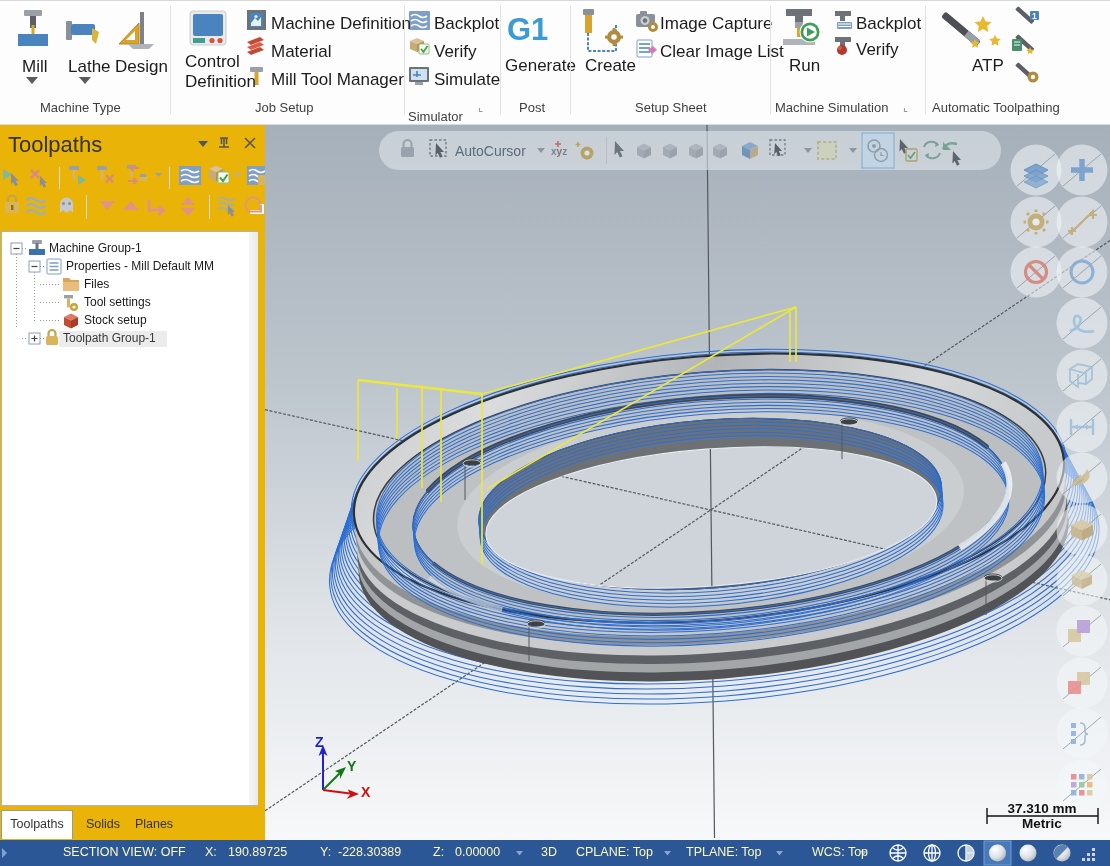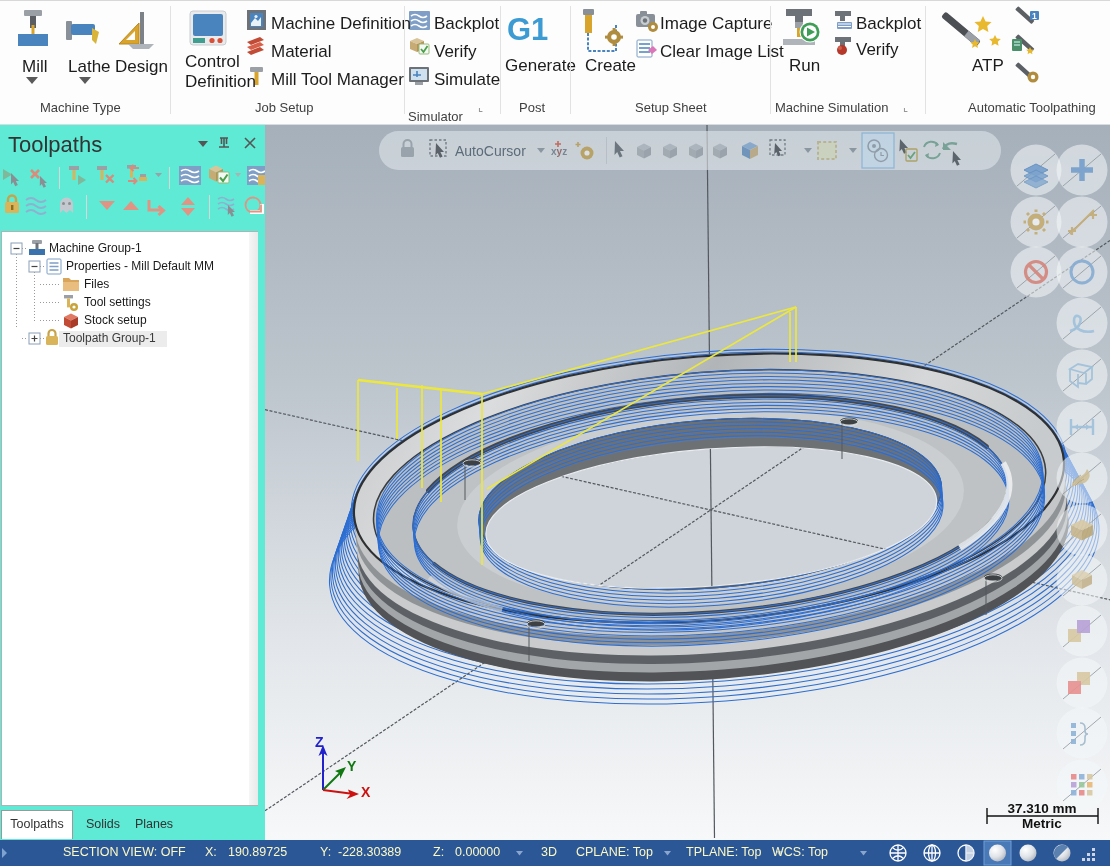--- a/index.html
+++ b/index.html
@@ -2,21 +2,21 @@
 <html><head>
 <meta charset="utf-8">
 <style>
   * { margin:0; padding:0; box-sizing:border-box; }
   html,body { width:1110px; height:866px; overflow:hidden; font-family:"Liberation Sans", sans-serif; background:#fff; }
   .abs { position:absolute; }
   #ribbon { position:absolute; left:0; top:0; width:1110px; height:125px; background:#fdfdfd; border-top:1px solid #d8d8d8; border-bottom:1px solid #d9dcdf; }
   .rlabel { position:absolute; font-size:13px; color:#3f3f3f; white-space:nowrap; }
   .ritem { position:absolute; font-size:17px; color:#1c1c1c; white-space:nowrap; }
   .rsep { position:absolute; top:5px; width:1px; height:108px; background:#e2e2e2; }
-  #panel { position:absolute; left:0; top:125px; width:265px; height:715px; background:#5eead4; }
+  #panel { position:absolute; left:0; top:125px; width:265px; height:715px; background:#eab308; }
   #ptitle { position:absolute; left:8px; top:7px; font-size:22px; color:#333; }
   #treebox { position:absolute; left:1px; top:106px; width:257px; height:575px; border:1px solid #b2b2b2; background:#fff; }
   .trow { position:absolute; left:0; font-size:12px; color:#1a1a1a; white-space:nowrap; }
   #tabs { position:absolute; left:0; top:684px; width:265px; height:30px; font-size:12.5px; color:#333; }
   #vp { position:absolute; left:265px; top:125px; width:759px; height:715px; }
   #status { position:absolute; left:0; top:840px; width:1110px; height:40px; background:#2b5797; color:#fef9c3; font-size:12.5px; }
   .st { position:absolute; top:5px; white-space:nowrap; }
 </style>
 </head>
 <body>
@@ -192,21 +192,21 @@
   <div class="rsep" style="left:500px;"></div>
   <div class="rsep" style="left:570px;"></div>
   <div class="rsep" style="left:770px;"></div>
   <div class="rsep" style="left:925px;"></div>
   <div class="rlabel" style="left:40px;top:99px;">Machine Type</div>
   <div class="rlabel" style="left:255px;top:99px;">Job Setup</div>
   <div class="rlabel" style="left:408px;top:108px;">Simulator</div>
   <div class="rlabel" style="left:519px;top:99px;">Post</div>
   <div class="rlabel" style="left:635px;top:99px;">Setup Sheet</div>
   <div class="rlabel" style="left:775px;top:99px;">Machine Simulation</div>
-  <div class="rlabel" style="left:932px;top:99px;margin-left:36px;">Automatic Toolpathing</div>
+  <div class="rlabel" style="left:932px;top:99px;">Automatic Toolpathing</div>
   <div class="rlabel" style="left:478px;top:100px;color:#777;font-size:11px;">⌞</div>
   <div class="rlabel" style="left:903px;top:100px;color:#777;font-size:11px;">⌞</div>
 </div>
 <div id="panel">
   <div id="ptitle">Toolpaths</div>
   <svg class="abs" style="left:195px;top:10px" width="66" height="18" viewBox="0 0 66 18">
     <path d="M3 6 l10 0 l-5 6 z" fill="#555"></path>
     <g stroke="#555" stroke-width="1.6" fill="none">
       <path d="M29 3 v9 M25 3 h8 M26.5 3 v6 M31.5 3 v6 M24 12 h10" transform="translate(0,0)"></path>
     </g>
@@ -737,14 +737,14 @@
   <div class="st" style="left:63px;">SECTION VIEW: OFF</div>
   <div class="st" style="left:205px;">X:</div>
   <div class="st" style="left:228px;">190.89725</div>
   <div class="st" style="left:320px;">Y:</div>
   <div class="st" style="left:338px;">-228.30389</div>
   <div class="st" style="left:433px;">Z:</div>
   <div class="st" style="left:455px;">0.00000</div>
   <div class="st" style="left:541px;">3D</div>
   <div class="st" style="left:576px;">CPLANE: Top</div>
   <div class="st" style="left:686px;">TPLANE: Top</div>
-  <div class="st" style="left:772px;">WCS: Top</div>
+  <div class="st" style="left:812px;">WCS: Top</div>
 </div>
 
 </body></html>

